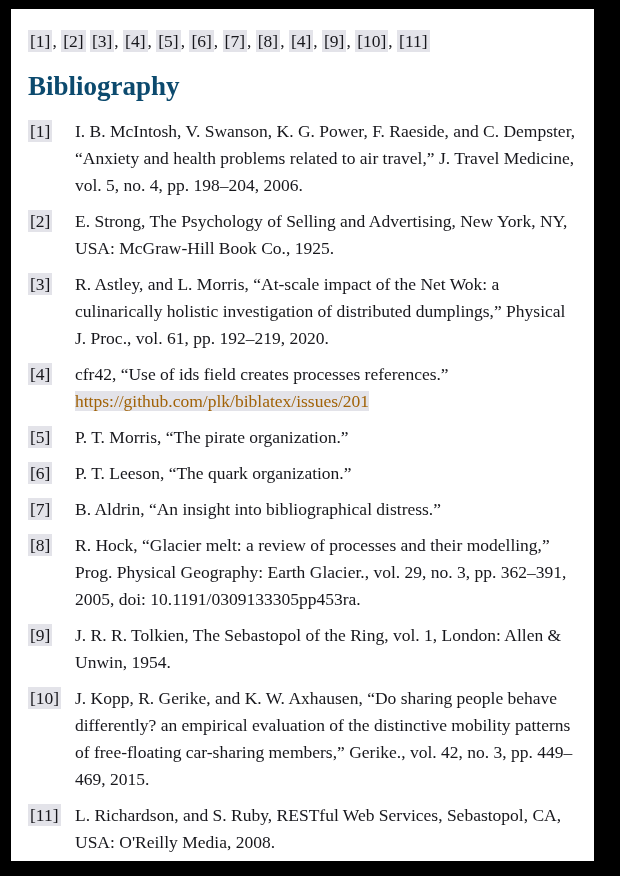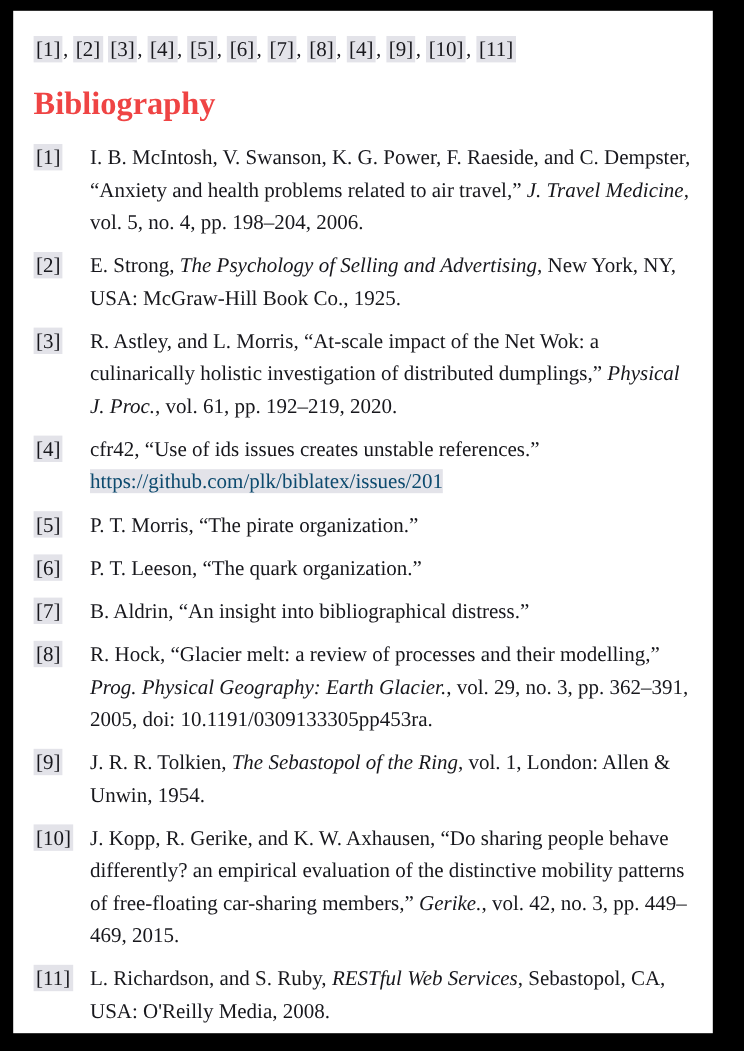--- a/index.html
+++ b/index.html
@@ -36,45 +36,45 @@
     color: #17171c;
     text-decoration: none;
     padding: 1px 2px;
     cursor: pointer;
   }
   .sep { color: #17171c; }
 
   .heading {
     font-size: 27px;
     font-weight: bold;
-    color: #ef4444;
+    color: #0c4a6e;
     margin: 14px 0 15px 0;
     line-height: 34px;
   }
 
   .entry {
     display: flex;
     margin-bottom: 9px;
   }
   .entry-label {
     width: 47px;
     flex: none;
     font-size: 17.5px;
     line-height: 27px;
   }
   .entry-body {
     flex: 1;
     font-size: 17.5px;
     line-height: 27px;
     text-align: left;
   }
-  .italic { font-style: italic; }
+  .italic { }
   .url {
     background: #e3e3e9;
-    color: #0c4a6e;
+    color: #a16207;
     text-decoration: none;
     overflow-wrap: anywhere;
     cursor: pointer;
   }
 </style>
 </head>
 <body>
 
 <div class="stage">
   <div class="paper">
@@ -88,21 +88,21 @@
         <div class="entry">
           <span class="entry-label"><a class="ref">[2]</a></span>
           <p class="entry-body"><span class="">E. Strong, </span><span class="italic">The Psychology of Selling and Advertising</span><span class="">, New York, NY, USA: McGraw-Hill Book Co., 1925.</span></p>
         </div>
         <div class="entry">
           <span class="entry-label"><a class="ref">[3]</a></span>
           <p class="entry-body"><span class="">R. Astley, and L. Morris, “At-scale impact of the Net Wok: a culinarically holistic investigation of distributed dumplings,” </span><span class="italic">Physical J. Proc.</span><span class="">, vol. 61, pp. 192–219, 2020.</span></p>
         </div>
         <div class="entry">
           <span class="entry-label"><a class="ref">[4]</a></span>
-          <p class="entry-body"><span class="">cfr42, “Use of ids issues creates unstable references.” </span><a class="url">https://github.com/plk/biblatex/issues/201</a></p>
+          <p class="entry-body"><span class="">cfr42, “Use of ids field creates processes references.” </span><a class="url">https://github.com/plk/biblatex/issues/201</a></p>
         </div>
         <div class="entry">
           <span class="entry-label"><a class="ref">[5]</a></span>
           <p class="entry-body"><span class="">P. T. Morris, “The pirate organization.”</span></p>
         </div>
         <div class="entry">
           <span class="entry-label"><a class="ref">[6]</a></span>
           <p class="entry-body"><span class="">P. T. Leeson, “The quark organization.”</span></p>
         </div>
         <div class="entry">

